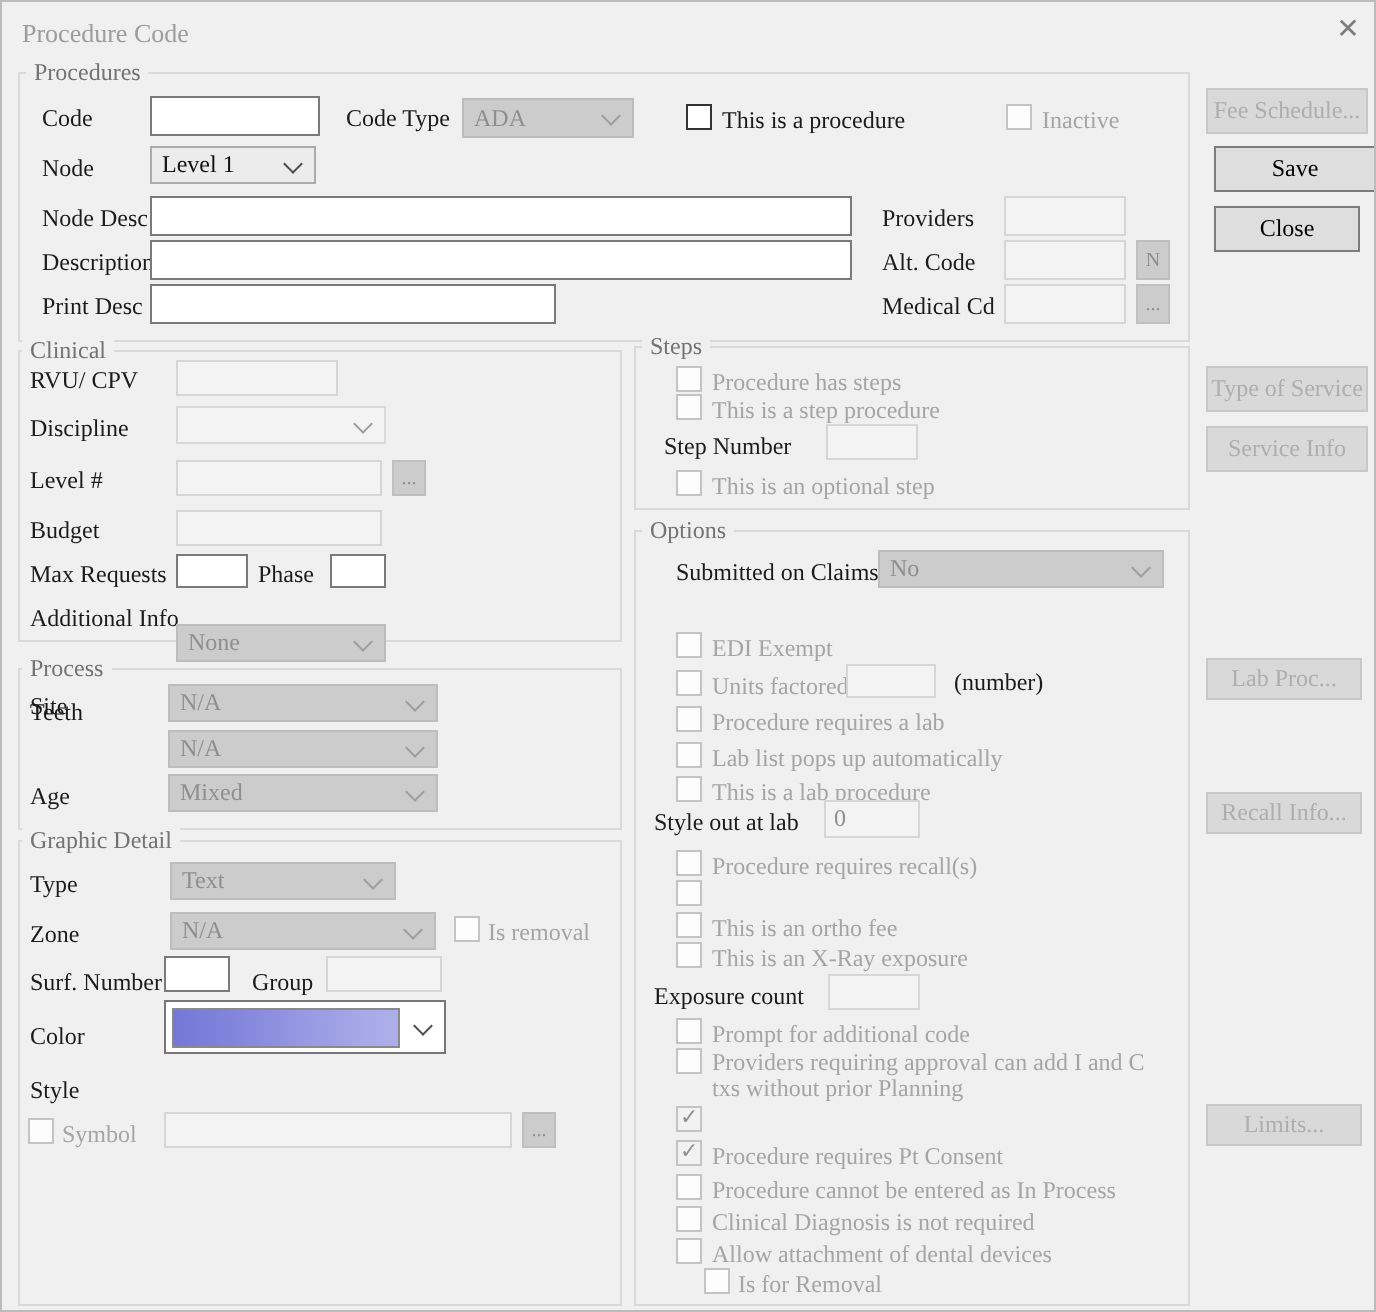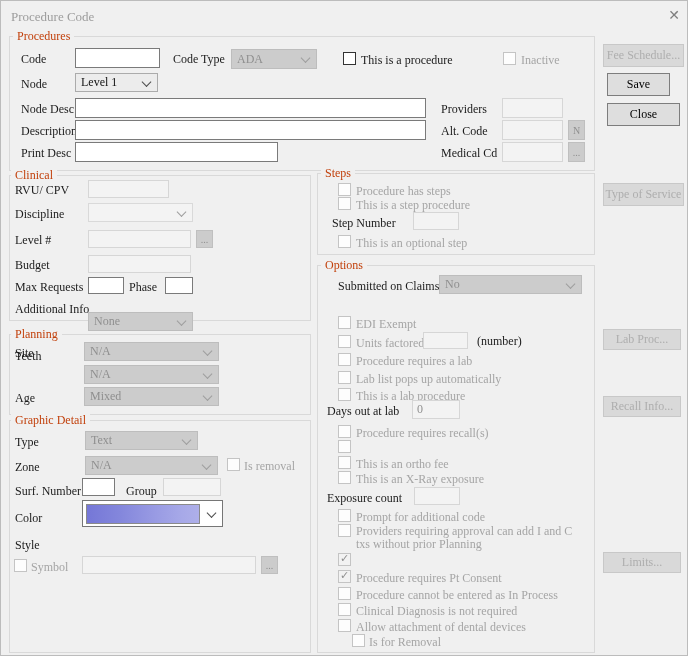--- a/index.html
+++ b/index.html
@@ -6,21 +6,21 @@
   #dialog{
     position:relative;width:688px;height:656px;box-sizing:border-box;
     background:#f0f0f0;border:1px solid #bcbcbc;
     font-family:Liberation Serif, serif;font-size:12px;color:#1b1b1b;
     overflow:hidden;
   }
   .title{position:absolute;left:10px;top:8px;font-size:13px;color:#9d9d9d;}
   .closex{position:absolute;left:660px;top:2px;width:26px;height:24px;display:flex;
     align-items:center;justify-content:center;color:#7e7e7e;font-size:14px;cursor:default;}
   .group{position:absolute;border:1px solid #d9d9d9;}
-  .glegend{position:absolute;background:#f0f0f0;padding:0 4px;color:#c2410c;white-space:nowrap;}
+  .glegend{position:absolute;background:#f0f0f0;padding:0 4px;color:#737373;white-space:nowrap;}
   .lbl{position:absolute;white-space:nowrap;color:#1b1b1b;}
   .lbl.dis{color:#a5a5a5;}
   .txt{position:absolute;box-sizing:border-box;background:#fff;border:1px solid #7a7a7a;
     font-family:inherit;font-size:12px;color:#1b1b1b;padding:0 4px;outline:none;}
   .txt.dis{background:#f3f3f3;border-color:#d6d6d6;color:#909090;}
   .combo{position:absolute;box-sizing:border-box;background:#ececec;border:1px solid #ababab;
     display:flex;align-items:center;padding:0 18px 0 5px;color:#111;}
   .combo.dark{background:#cccccc;border-color:#bdbdbd;color:#8f8f8f;}
   .combo.lightdis{background:#f3f3f3;border-color:#d9d9d9;color:#a0a0a0;}
   .combo .val{overflow:hidden;white-space:nowrap;}
@@ -114,21 +114,21 @@
   <span class="lbl" style="left:128px;top:279px">Phase</span>
   <input class="txt" style="left: 164px; top: 276px; width: 28px; height: 17px;">
 
   <span class="lbl" style="left:14px;top:301px">Additional Info</span>
   <div class="combo dark" style="left:87px;top:311px;width:105px;height:19px">
     <span class="val">None</span>
     <i class="chev"></i>
   </div>
 
   <div class="group" style="left:8px;top:333px;width:300px;height:79px"></div>
-  <span class="glegend" style="left:10px;top:326px">Planning</span>
+  <span class="glegend" style="left:10px;top:326px">Process</span>
 
   <span class="lbl" style="left:14px;top:345px">Site</span>
   <div class="combo dark" style="left:83px;top:341px;width:135px;height:19px">
     <span class="val">N/A</span>
     <i class="chev"></i>
   </div>
   <span class="lbl" style="left:14px;top:348px">Teeth</span>
   <div class="combo dark" style="left:83px;top:364px;width:135px;height:19px">
     <span class="val">N/A</span>
     <i class="chev"></i>
@@ -205,21 +205,21 @@
 
   <div class="cb dis" style="left:337px;top:352px" data-checked="false"></div>
   <span class="lbl dis" style="left:355px;top:353px">Procedure requires a lab</span>
 
   <div class="cb dis" style="left:337px;top:370px" data-checked="false"></div>
   <span class="lbl dis" style="left:355px;top:371px">Lab list pops up automatically</span>
 
   <div class="cb dis" style="left:337px;top:387px" data-checked="false"></div>
   <span class="lbl dis" style="left:355px;top:388px">This is a lab procedure</span>
 
-  <span class="lbl" style="left:326px;top:403px">Days out at lab</span>
+  <span class="lbl" style="left:326px;top:403px">Style out at lab</span>
   <input class="txt dis" style="left: 411px; top: 399px; width: 48px; height: 19px;" disabled="" value="0">
 
   <div class="cb dis" style="left:337px;top:424px" data-checked="false"></div>
   <span class="lbl dis" style="left:355px;top:425px">Procedure requires recall(s)</span>
 
   <div class="cb dis" style="left:337px;top:439px" data-checked="false"></div>
 
   <div class="cb dis" style="left:337px;top:455px" data-checked="false"></div>
   <span class="lbl dis" style="left:355px;top:456px">This is an ortho fee</span>
 
@@ -246,20 +246,21 @@
   <div class="cb dis" style="left:337px;top:602px" data-checked="false"></div>
   <span class="lbl dis" style="left:355px;top:603px">Clinical Diagnosis is not required</span>
 
   <div class="cb dis" style="left:337px;top:618px" data-checked="false"></div>
   <span class="lbl dis" style="left:355px;top:619px">Allow attachment of dental devices</span>
 
   <div class="cb dis" style="left:351px;top:633px" data-checked="false"></div>
   <span class="lbl dis" style="left:368px;top:634px">Is for Removal</span>
 
   <div class="btn dis" style="left:602px;top:43px;width:81px;height:23px">Fee Schedule...</div>
-  <div class="btn" style="left:606px;top:72px;width:63px;height:23px">Save</div>
+  <div class="btn" style="left:606px;top:72px;width:81px;height:23px">Save</div>
   <div class="btn" style="left:606px;top:102px;width:73px;height:23px">Close</div>
   <div class="btn dis" style="left:602px;top:182px;width:81px;height:23px">Type of Service</div>
+  <div class="btn dis" style="left:602px;top:212px;width:81px;height:23px">Service Info</div>
   <div class="btn dis" style="left:602px;top:328px;width:78px;height:21px">Lab Proc...</div>
   <div class="btn dis" style="left:602px;top:395px;width:78px;height:21px">Recall Info...</div>
   <div class="btn dis" style="left:602px;top:551px;width:78px;height:21px">Limits...</div>
 
 </div>
 
 </body></html>

